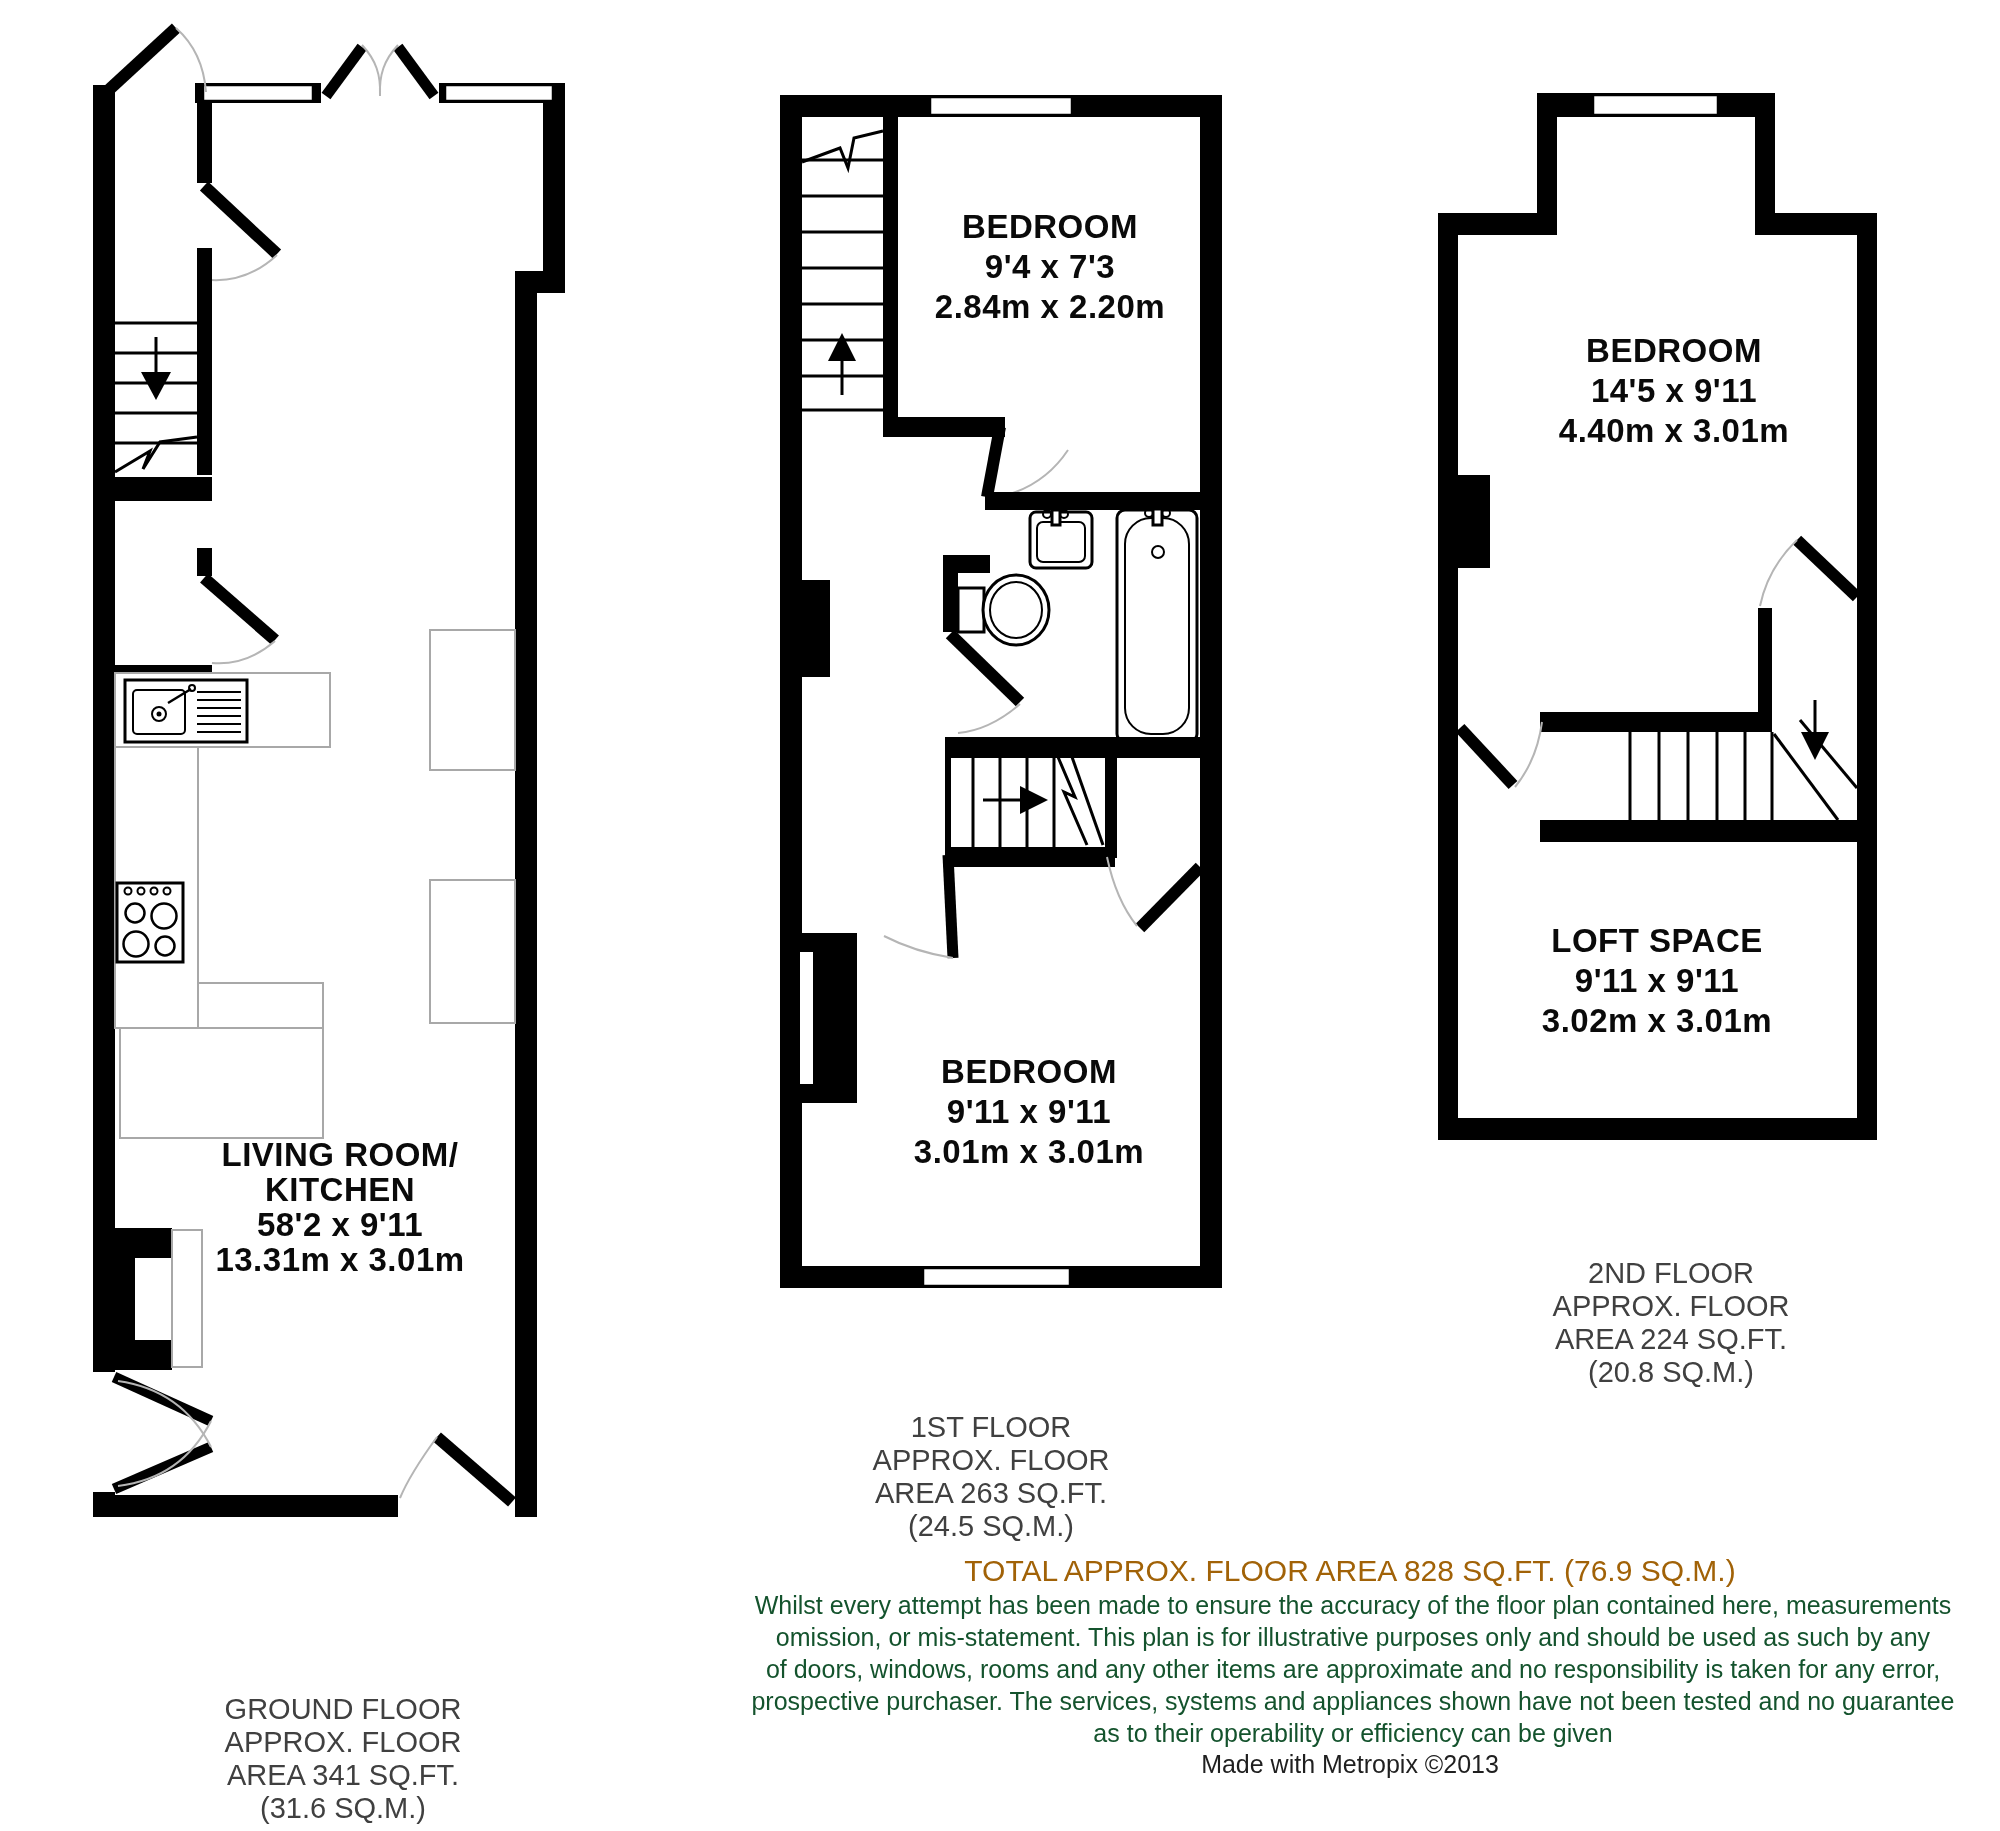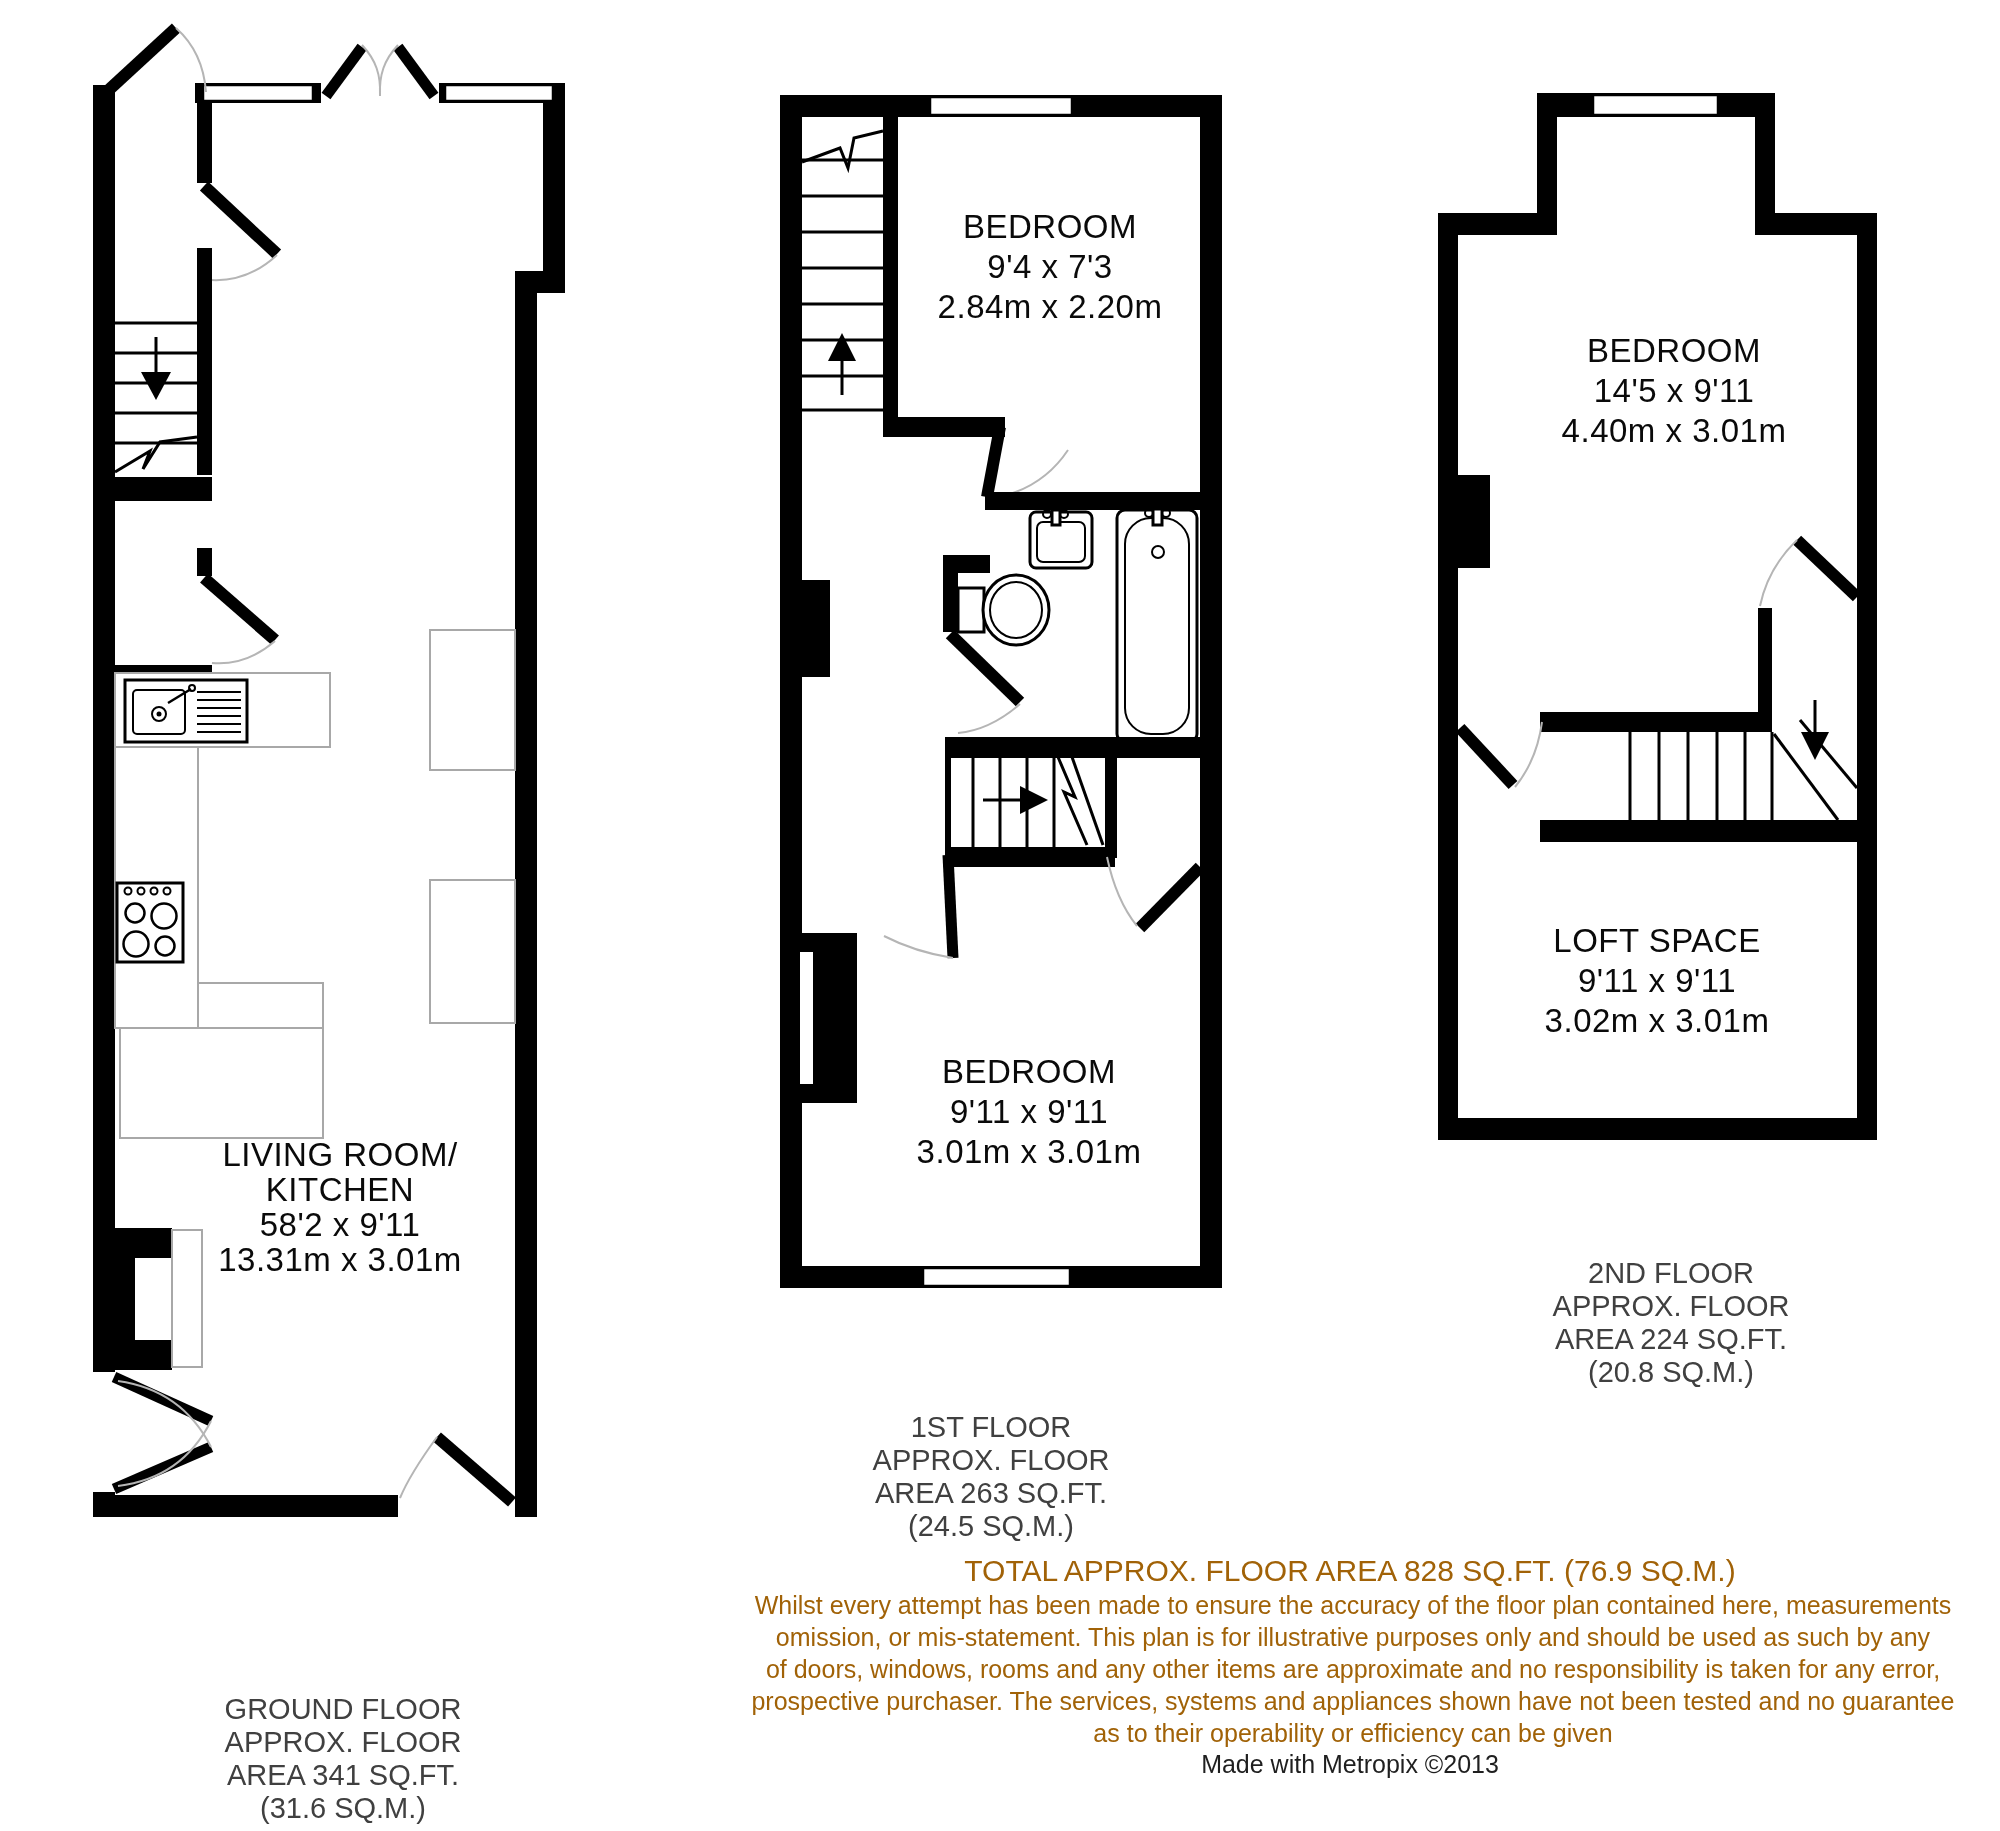--- a/index.html
+++ b/index.html
@@ -1,24 +1,24 @@
 <!DOCTYPE html>
 <html><head>
 <meta charset="utf-8">
 <style>
   html,body{margin:0;padding:0;background:#ffffff;}
   #canvas{position:relative;width:2000px;height:1831px;background:#ffffff;overflow:hidden;
           font-family:"Liberation Sans", sans-serif;color:#000;}
   svg{position:absolute;left:0;top:0;}
   .txt{position:absolute;transform:translateX(-50%);text-align:center;white-space:nowrap;}
-  .room{font-weight:normal;font-size:33px;line-height:40px;letter-spacing:0.5px;color:#0a0a0a;}
+  .room{font-weight:bold;font-size:33px;line-height:40px;letter-spacing:0.5px;color:#0a0a0a;}
   .room.gf{line-height:35px;}
   .floorlbl{font-size:29px;line-height:33px;color:#404040;}
   .total{font-size:30px;color:#a16207;}
-  .disc{font-size:25px;line-height:32px;color:#a16207;}
+  .disc{font-size:25px;line-height:32px;color:#14532d;}
   .credit{font-size:25px;color:#1f1f1f;}
   
   .wall{fill:#000;}
   .leaf{stroke:#000;stroke-width:12;}
   .leaf2{stroke:#000;stroke-width:11;}
   .arc{stroke:#b5b5b5;stroke-width:2;fill:none;}
   .thin{stroke:#000;stroke-width:3;fill:none;}
   .win{fill:#fff;stroke:#000;stroke-width:2.5;}
   .fix{fill:#fff;stroke:#000;stroke-width:3;}
   .fix2{fill:none;stroke:#000;stroke-width:2;}

